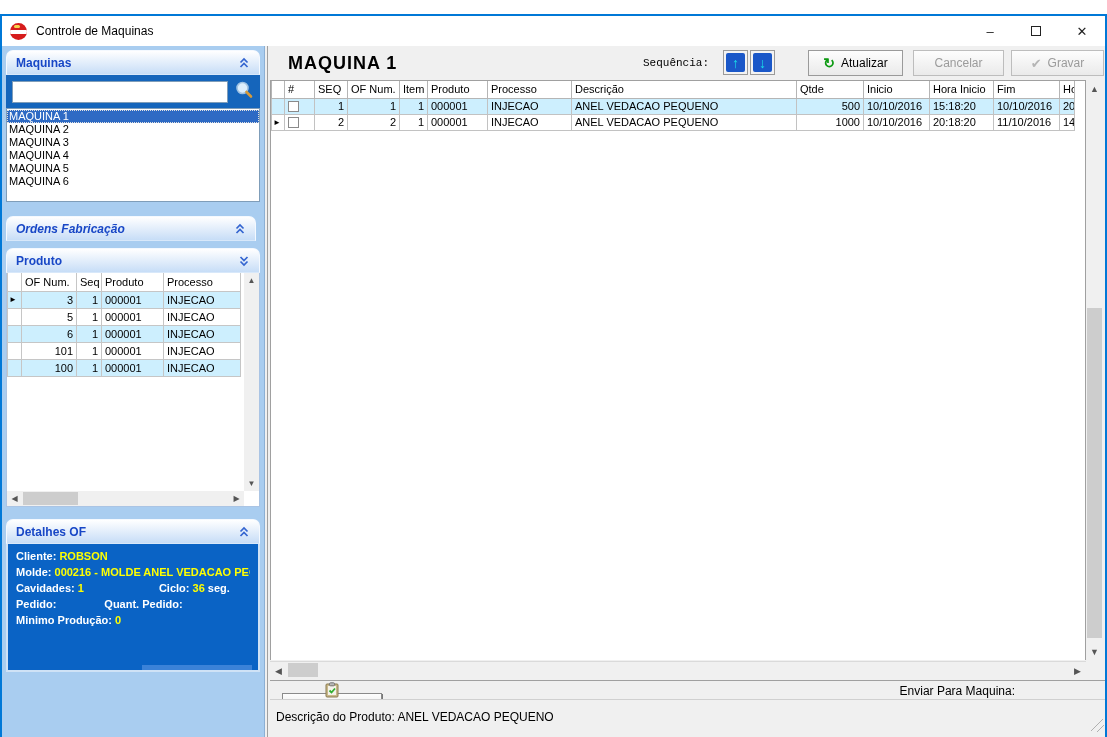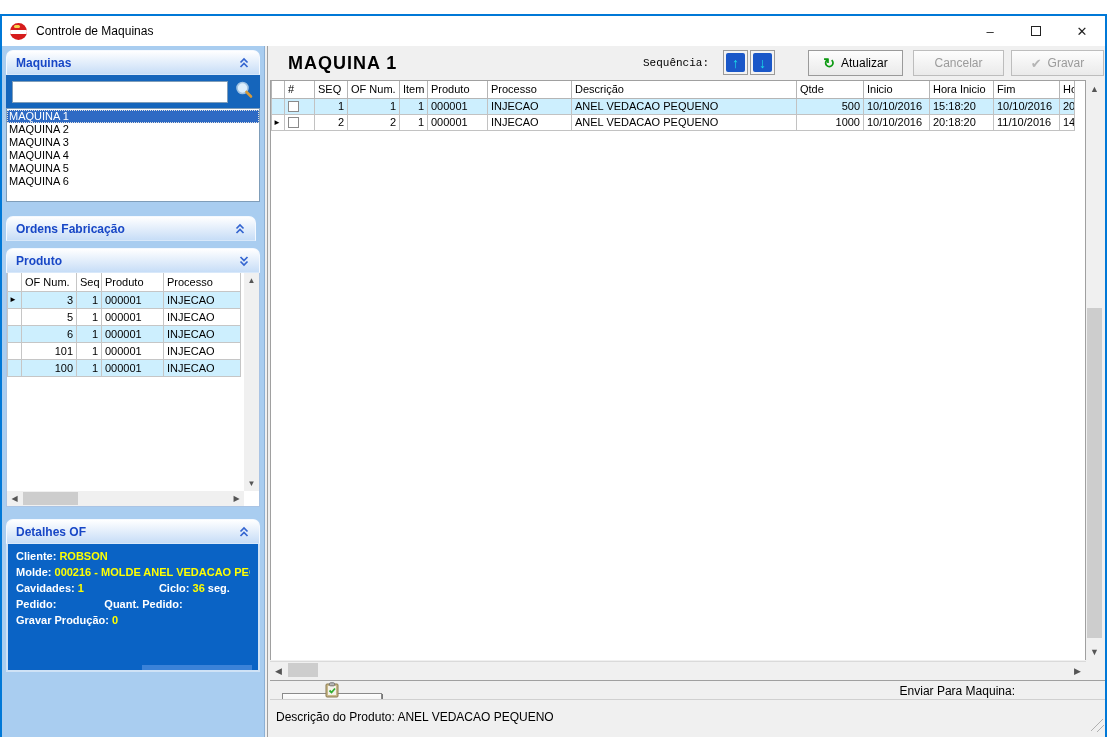--- a/index.html
+++ b/index.html
@@ -27,21 +27,21 @@
     display:flex; align-items:center; justify-content:space-between;
     padding:0 9px; color:#1847c6; font-weight:bold; font-size:12px;
   }
   .chev { display:flex; align-items:center; }
   .maq-block { position:absolute; left:4px; right:4px; top:4px; }
   .search-strip { height:33px; background:#1565bb; display:flex; align-items:center; padding:0 6px; gap:6px; }
   .search-input { flex:1; height:22px; border:1px solid #7f9db9; background:#fff; font-size:11px; padding:0 4px; font-family:"Liberation Sans",sans-serif; }
   .machine-list { height:94px; background:#fff; border:1px solid #7f9db9; overflow:hidden; padding-top:1px; }
   .machine-item { height:13px; line-height:13px; font-size:11px; padding:0 2px; color:#000; white-space:nowrap; }
   .machine-item.selected { background:#2e6ac4; color:#fff; outline:1px dotted #e0e0e0; outline-offset:-1px; }
-  .ordens-block { position:absolute; left:4px; right:8px; top:170px; }
+  .ordens-block { position:absolute; left:4px; right:8px; top:170px;font-style:italic; }
   .filtros-block { position:absolute; left:4px; right:4px; top:202px; }
   .filtros-panel { position:relative; height:234px; background:#fff; border:1px solid #aac4e4; border-top:none; }
   .fil-table { border-collapse:collapse; table-layout:fixed; width:233px; font-size:11px; }
   .fil-table th { font-weight:normal; text-align:left; border:1px solid #c6c6c6; border-top:none; height:18px; padding:0 3px; background:#fff; color:#000; white-space:nowrap; overflow:hidden; }
   .fil-table td { border:1px solid #c6c6c6; height:17px; padding:0 3px; white-space:nowrap; overflow:hidden; }
   .fil-table tr.alt td { background:#cdeffe; }
   .fil-table td.num { text-align:right; }
   .fil-table td.sel { padding:0 1px; font-size:8px; color:#000; background:#fff; }
   .vscroll-s { position:absolute; top:0; right:0; width:15px; bottom:15px; background:#f0f0f0; }
   .hscroll-s { position:absolute; left:0; right:15px; bottom:0; height:15px; background:#f0f0f0; }
@@ -242,21 +242,21 @@
         <div class="det-line">
           <span>Molde:</span> <span class="det-val">000216 - MOLDE ANEL VEDACAO PEQUE</span>
         </div>
         <div class="det-line">
           <span>Cavidades:</span> <span class="det-val">1</span><span style="display:inline-block;width:75px;"></span><span>Ciclo:</span> <span class="det-val">36</span> <span>seg.</span>
         </div>
         <div class="det-line">
           <span>Pedido:</span><span style="display:inline-block;width:48px;"></span><span>Quant. Pedido:</span>
         </div>
         <div class="det-line">
-          <span>Gravar Produção:</span> <span class="det-val">0</span>
+          <span>Minimo Produção:</span> <span class="det-val">0</span>
         </div>
         <span class="det-scroll"></span>
       </div>
     </div>
   </div>
 
   <div id="main">
     <div class="machine-title">MAQUINA 1</div>
     <div class="seq-label">Sequência:</div>
     <div class="seq-btn" style="left:455px;">

